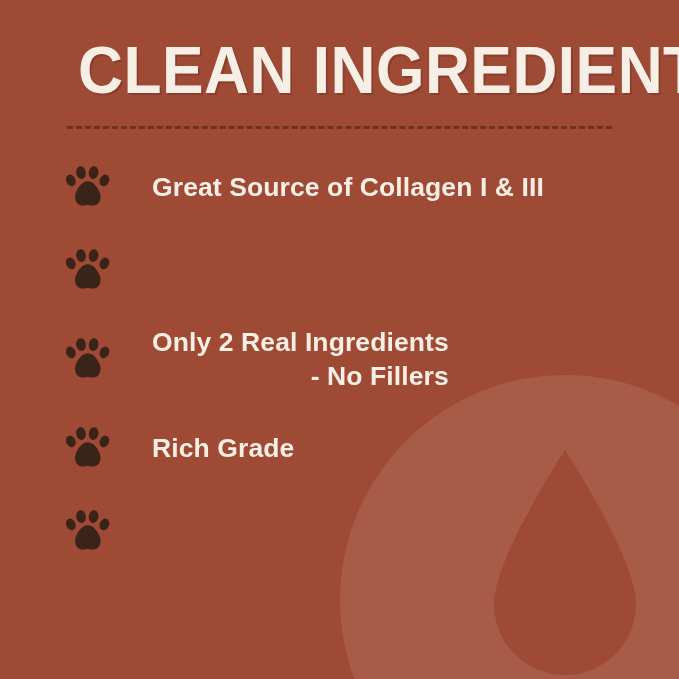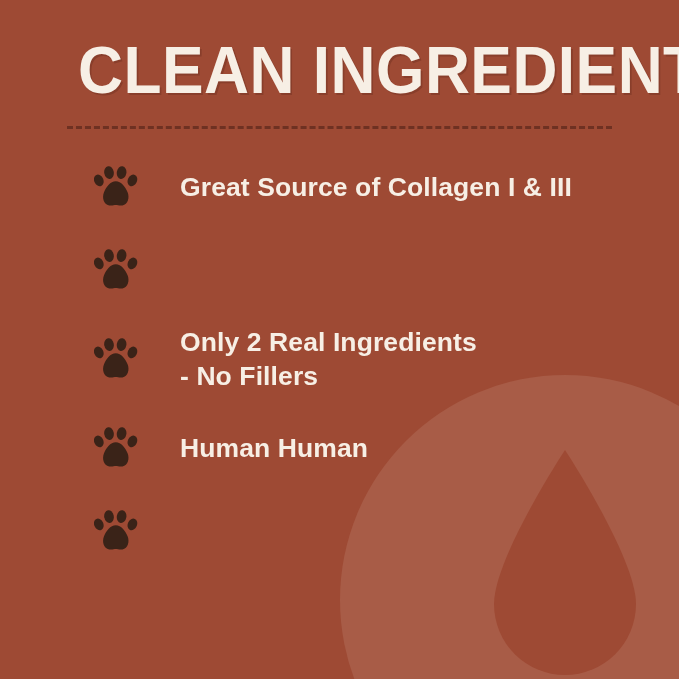--- a/index.html
+++ b/index.html
@@ -69,34 +69,34 @@
     height: 0;
     border-top: 3px dashed #6E3122;
   }
 
   
   .feature-list {
     position: absolute;
     left: 0;
     top: 154px;
     width: 563px;
-    margin-left: 28px;
   }
 
   .feature-row {
     position: relative;
     display: flex;
     align-items: center;
     min-height: 66px;
     padding-left: 66px;
     margin-bottom: 17px;
   }
 
   .feature-row.two-line {
     min-height: 78px;
+    text-align: right;
   }
 
   .paw-icon {
     flex: 0 0 auto;
     width: 44px;
     height: 42px;
     position: relative;
     margin-right: 42px;
   }
 
@@ -181,21 +181,21 @@
         <svg viewBox="0 0 44 42" xmlns="http://www.w3.org/2000/svg" aria-hidden="true">
           <g fill="#3A2318">
             <ellipse cx="4.8" cy="14.4" rx="4.6" ry="6.0" transform="rotate(-24 4.8 14.4)"></ellipse>
             <ellipse cx="15.0" cy="6.6" rx="4.8" ry="6.4" transform="rotate(-9 15.0 6.6)"></ellipse>
             <ellipse cx="27.6" cy="6.6" rx="4.8" ry="6.4" transform="rotate(9 27.6 6.6)"></ellipse>
             <ellipse cx="38.4" cy="14.4" rx="4.6" ry="6.0" transform="rotate(24 38.4 14.4)"></ellipse>
             <path d="M21.8 15.2 C27.2 15.2 31.4 21.0 33.6 26.2 C35.8 31.6 34.0 38.4 28.4 39.4 C25.2 40.0 23.8 38.9 21.8 38.9 C19.8 38.9 18.4 40.0 15.2 39.4 C9.6 38.4 7.8 31.6 10.0 26.2 C12.2 21.0 16.4 15.2 21.8 15.2 Z"></path>
           </g>
         </svg>
       </span>
-      <span class="feature-label">Human Human</span>
+      <span class="feature-label">Rich Grade</span>
     </div>
 
     <div class="feature-row">
       <span class="paw-icon">
         <svg viewBox="0 0 44 42" xmlns="http://www.w3.org/2000/svg" aria-hidden="true">
           <g fill="#3A2318">
             <ellipse cx="4.8" cy="14.4" rx="4.6" ry="6.0" transform="rotate(-24 4.8 14.4)"></ellipse>
             <ellipse cx="15.0" cy="6.6" rx="4.8" ry="6.4" transform="rotate(-9 15.0 6.6)"></ellipse>
             <ellipse cx="27.6" cy="6.6" rx="4.8" ry="6.4" transform="rotate(9 27.6 6.6)"></ellipse>
             <ellipse cx="38.4" cy="14.4" rx="4.6" ry="6.0" transform="rotate(24 38.4 14.4)"></ellipse>

